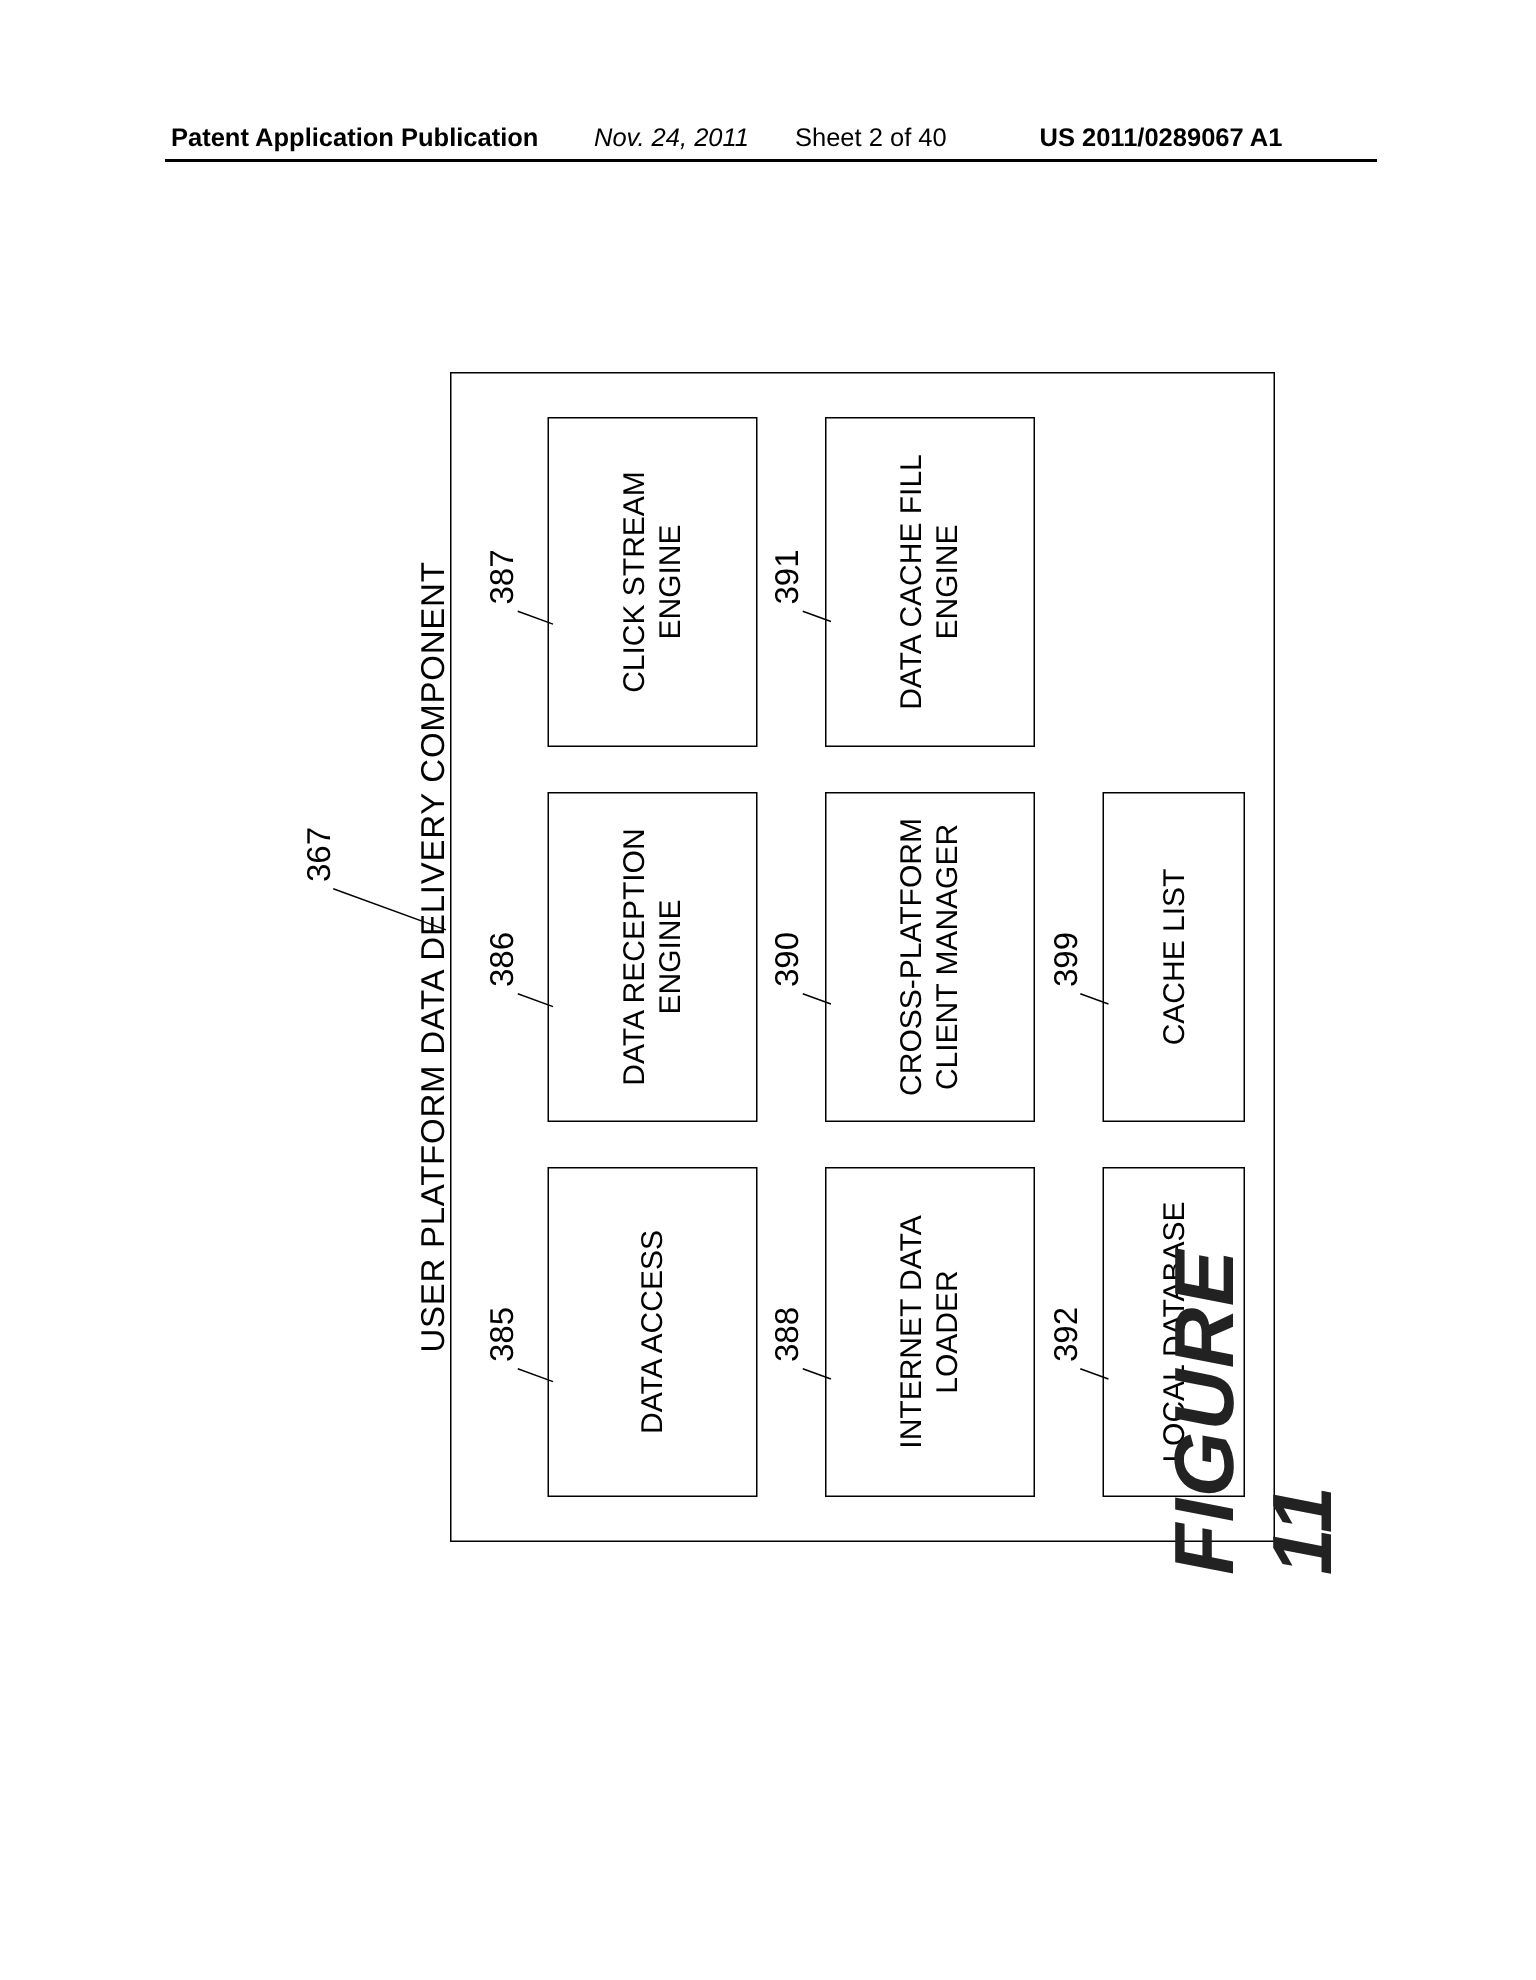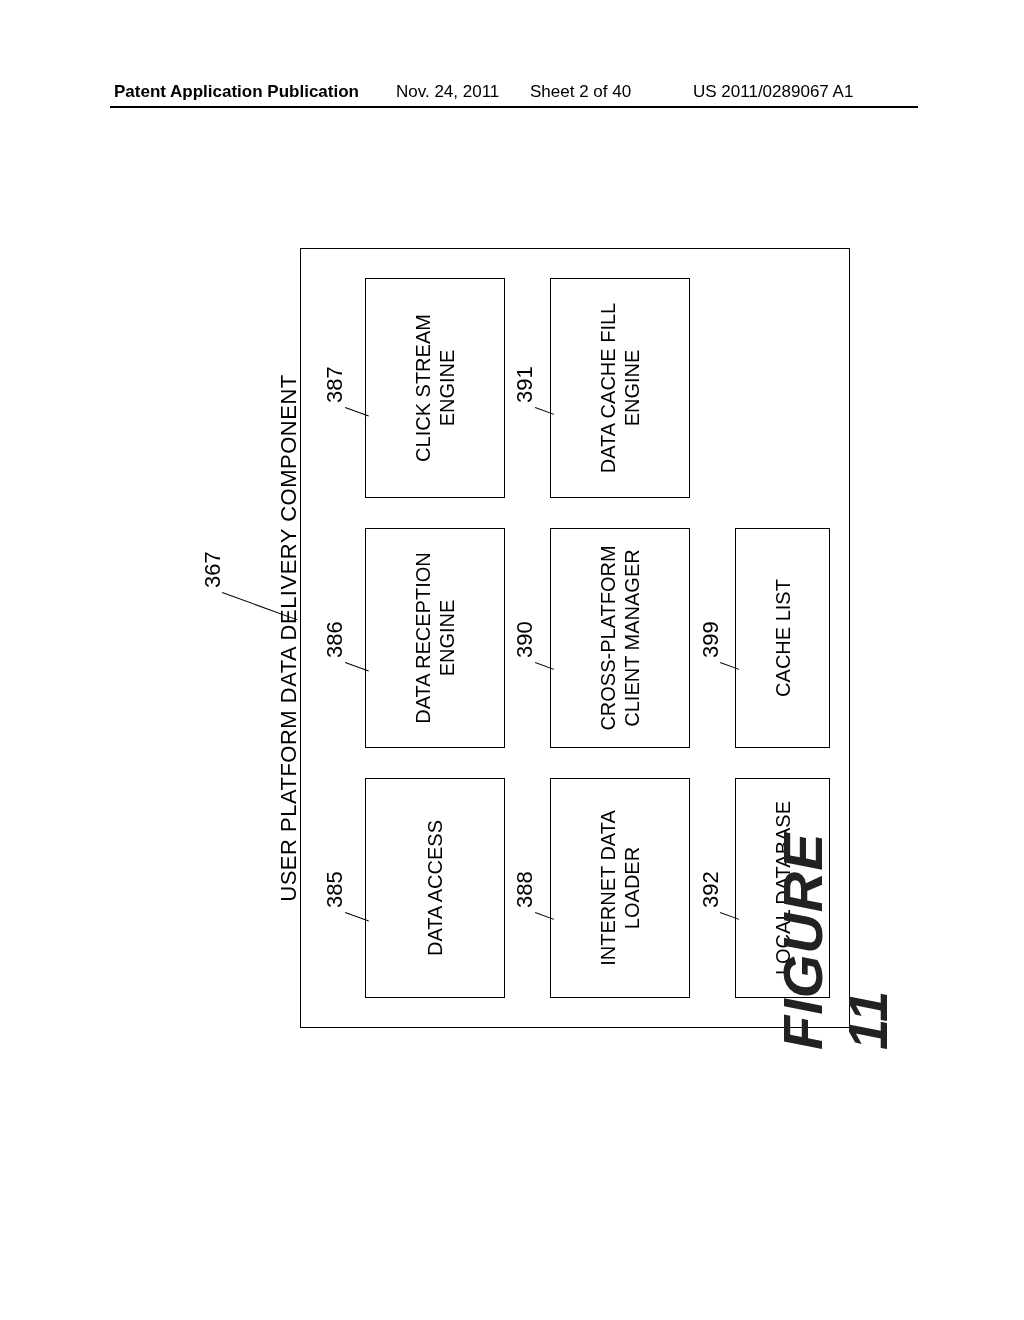--- a/index.html
+++ b/index.html
@@ -1,22 +1,22 @@
 <!DOCTYPE html>
 <html><head>
 <meta charset="utf-8">
 <style>
   * { box-sizing: border-box; margin: 0; padding: 0; }
   html, body { width: 1024px; height: 1320px; background: #fff; font-family: Arial, Helvetica, sans-serif; }
   .page { position: relative; width: 1024px; height: 929px; }
   .header { position: absolute; top: 82px; left: 0; width: 1024px; font-size: 17px; }
   .header-left { position: absolute; left: 114px; font-weight: bold; }
-  .header-mid { position: absolute; left: 396px; }
+  .header-mid { position: absolute; left: 396px; font-style: italic; }
   .header-right1 { position: absolute; left: 530px; }
-  .header-right2 { position: absolute; left: 693px; font-weight: normal; }
+  .header-right2 { position: absolute; left: 693px; font-weight: bold; }
   .hr { position: absolute; top: 106px; left: 110px; width: 808px; height: 2px; background: #000; }
 
   .diagram { position: absolute; left: 150px; top: 228px; width: 720px; height: 820px; }
 
   
   .rot { position: absolute; left: 0; top: 0; width: 820px; height: 720px; transform-origin: top left; transform: rotate(-90deg) translate(-820px, 0); }
 
   .outer-box { position: absolute; left: 20px; top: 150px; width: 780px; height: 550px; border: 1px solid #000; }
   .outer-title { position: absolute; left: 20px; top: 126px; width: 780px; text-align: center; font-size: 22px; letter-spacing: 0.5px; }
 

